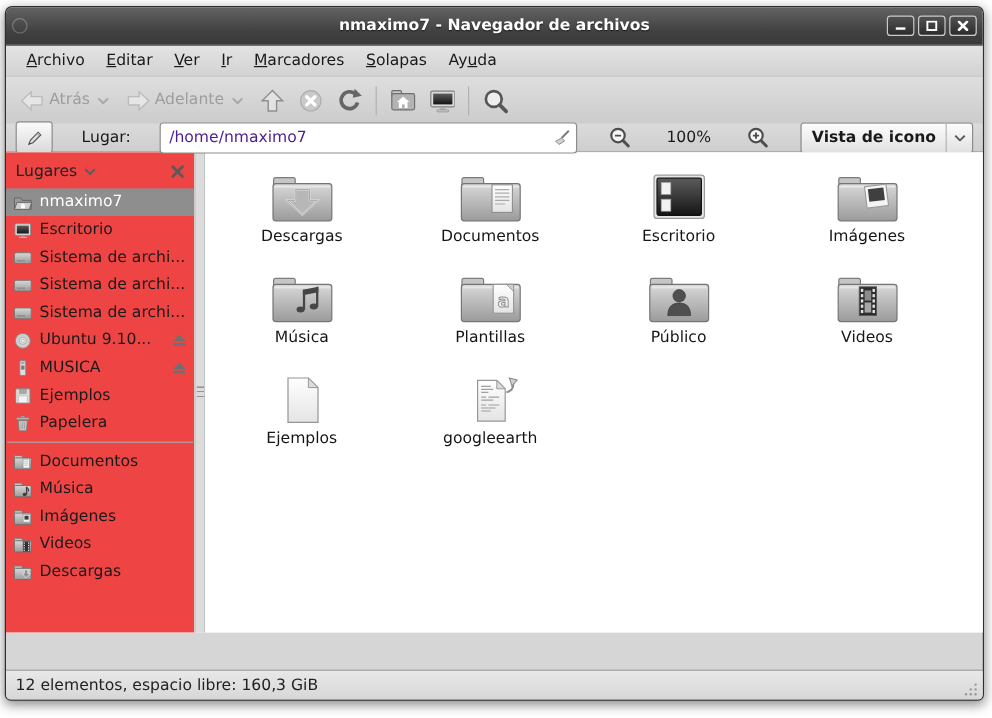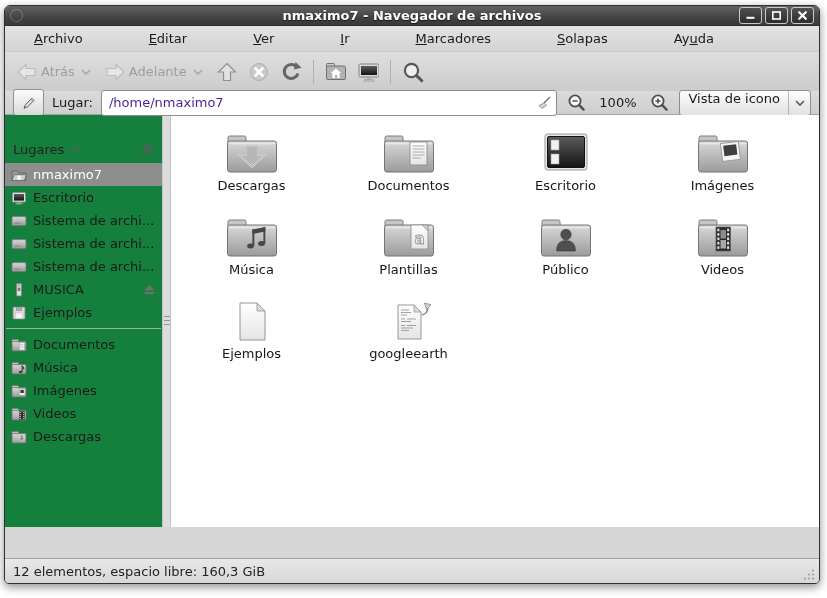--- a/index.html
+++ b/index.html
@@ -2,62 +2,62 @@
 <html style="--selection: #8e8e8e; --chrome: #d6d6d6; --titlebar: #454545; --content-bg: #ffffff;"><head>
 <meta charset="utf-8">
 <style>
   html,body{margin:0;padding:0;width:827px;height:598px;overflow:hidden;background:#fff;}
   *{box-sizing:border-box;}
   .stage{width:827px;height:598px;position:relative;background:#fff;font-family:"DejaVu Sans",sans-serif;}
   .window{position:absolute;left:4px;top:5px;width:816px;height:579px;border:1px solid #2f2f2f;
     border-radius:6px 6px 5px 5px;overflow:hidden;background:var(--chrome,#d6d6d6);
     box-shadow:0 3px 10px rgba(0,0,0,.45);display:flex;flex-direction:column;}
   
-  .titlebar{height:20px;flex:none;background:linear-gradient(#636363,#414141 65%,#393939);
+  .titlebar{height:32px;flex:none;background:linear-gradient(#636363,#414141 65%,#393939);
     display:flex;align-items:center;padding:0 5px;position:relative;border-bottom:1px solid #2d2d2d;gap:38px;}
   .win-circle{width:13px;height:13px;border-radius:50%;border:1.5px solid rgba(255,255,255,.25);z-index:1;}
   .title{position:absolute;left:0;right:0;text-align:center;font-size:13px;font-weight:bold;color:#fff;
     text-shadow:0 1px 1px rgba(0,0,0,.65);}
   .controls{margin-left:auto;display:flex;gap:3px;z-index:1;}
   .wbtn{width:23px;height:17px;background:linear-gradient(#515151,#2c2c2c);border:1.5px solid #c9c9c9;
     border-radius:3px;display:flex;align-items:center;justify-content:center;}
   
-  .menubar{height:25px;flex:none;display:flex;align-items:center;padding:0 20px;
-    background:linear-gradient(#e3e3e3,#d3d3d3);gap:48px;}
+  .menubar{height:25px;flex:none;display:flex;align-items:center;padding:0 8px;
+    background:linear-gradient(#e3e3e3,#d3d3d3);}
   .menu-item{padding:3px 9px;font-size:13px;color:#1a1a1a;cursor:default;}
   .mnemonic{text-decoration:underline;}
   
   .toolbar{height:40px;flex:none;display:flex;align-items:center;padding:0 7px;gap:2px;
     background:linear-gradient(#dedede,#cccccc);border-top:1px solid #c9c9c9;}
   .tbtn{display:flex;align-items:center;gap:3px;padding:3px 4px;border-radius:3px;}
   .tbtn .lbl{font-size:13px;color:#1a1a1a;}
   .tbtn.disabled .lbl{color:#9d9d9d;}
   .chev{display:flex;padding:0 3px;}
   .tsep{width:1px;height:24px;background:#b1b1b1;margin:0 5px;flex:none;}
   .ticon{display:flex;}
   
-  .locationbar{height:24px;flex:none;display:flex;align-items:center;padding:0 8px;gap:8px;
+  .locationbar{height:24px;flex:none;display:flex;align-items:center;padding:0 8px;gap:24px;
     background:linear-gradient(#dbdbdb,#cecece);border-bottom:1px solid #a4a4a4;}
   .icon-btn{width:31px;height:27px;border:1px solid #909090;border-radius:3px;flex:none;
     background:linear-gradient(#fbfbfb,#dadada);display:flex;align-items:center;justify-content:center;}
   .loc-label{font-size:13px;color:#1a1a1a;flex:none;}
   .input-wrap{flex:1;position:relative;height:26px;}
   .location-input{width:100%;height:26px;border:1px solid #8d8d8d;border-radius:3px;background:#fff;
     padding:0 26px 0 7px;font:13px "DejaVu Sans",sans-serif;color:#4c1d95;outline:none;}
   .input-brush{position:absolute;right:5px;top:5px;display:flex;}
   .flat-btn{display:flex;align-items:center;padding:2px;}
   .zoom-level{font-size:13px;color:#1a1a1a;margin:0 3px;}
   .view-select{height:26px;border:1px solid #8d8d8d;border-radius:3px;min-width:120px;flex:none;
-    background:linear-gradient(#fdfdfd,#e1e1e1);display:flex;padding-left:9px;}
+    background:linear-gradient(#fdfdfd,#e1e1e1);display:flex;align-items:center;padding-left:9px;font-weight:bold;}
   .view-select .vlabel{font-size:13px;color:#1a1a1a;flex:1;padding-right:8px;}
   .view-select .varrow{width:22px;height:100%;border-left:1px solid #b5b5b5;display:flex;
     align-items:center;justify-content:center;}
   
   .content{flex:1;display:flex;min-height:0;background:#fff;}
-  .sidebar{width:157px;flex:none;background:#15803d;display:flex;flex-direction:column;overflow:hidden;padding-top:20px;}
+  .sidebar{width:157px;flex:none;background:#ef4444;display:flex;flex-direction:column;overflow:hidden;padding-top:2px;}
   .side-header{height:28px;flex:none;display:flex;align-items:center;padding:0 8px;}
   .side-header-btn{display:flex;align-items:center;gap:6px;font-size:13px;color:#222;}
   .side-close{margin-left:auto;display:flex;}
   .side-list{flex:1;}
   .side-item{height:23px;display:flex;align-items:center;padding:0 6px;font-size:13px;color:#1a1a1a;white-space:nowrap;}
   .side-item.selected{background:var(--selection,#8e8e8e);color:#fff;}
   .side-icon{width:16px;height:16px;margin-right:6px;flex:none;display:flex;}
   .side-label{overflow:hidden;text-overflow:ellipsis;}
   .eject{margin-left:auto;display:flex;}
   .side-sep{height:1px;background:#a9a9a9;margin:4px 1px;}
@@ -329,20 +329,36 @@
                   <rect x="1" y="3.6" width="14" height="9" rx="1.4" fill="url(#gFolder)" stroke="#777" stroke-width="0.8"></rect>
                   <rect x="3" y="9.6" width="7" height="1.4" fill="#8f8f8f"></rect>
                   <circle cx="12.8" cy="10.3" r="0.9" fill="#9f9f9f"></circle>
                 </svg>
               </span>
               <span class="side-label">Sistema de archi...</span>
             </div>
             <div class="side-item">
               <span class="side-icon">
                 <svg viewBox="0 0 16 16" width="16" height="16">
+                  <circle cx="8" cy="8" r="6.2" fill="#cecece" stroke="#898989" stroke-width="0.8"></circle>
+                  <circle cx="8" cy="8" r="2.9" fill="#e9e9e9" stroke="#a3a3a3" stroke-width="0.6"></circle>
+                  <circle cx="8" cy="8" r="1.3" fill="#f8f8f8" stroke="#999" stroke-width="0.5"></circle>
+                </svg>
+              </span>
+              <span class="side-label">Ubuntu 9.10...</span>
+              <span class="eject">
+                <svg viewBox="0 0 14 14" width="13" height="13">
+                  <polygon points="7,2.2 12.6,8 1.4,8" fill="#6f6f6f"></polygon>
+                  <rect x="1.8" y="9.6" width="10.4" height="2.4" fill="#6f6f6f"></rect>
+                </svg>
+              </span>
+            </div>
+            <div class="side-item">
+              <span class="side-icon">
+                <svg viewBox="0 0 16 16" width="16" height="16">
                   <rect x="5.5" y="1.5" width="5" height="12.5" rx="1.2" fill="#dedede" stroke="#828282" stroke-width="0.8"></rect>
                   <rect x="6.6" y="2.4" width="2.8" height="2" fill="#a8a8a8"></rect>
                   <rect x="6.6" y="5.6" width="2.8" height="3.4" fill="#7c7c7c"></rect>
                 </svg>
               </span>
               <span class="side-label">MUSICA</span>
               <span class="eject">
                 <svg viewBox="0 0 14 14" width="13" height="13">
                   <polygon points="7,2.2 12.6,8 1.4,8" fill="#6f6f6f"></polygon>
                   <rect x="1.8" y="9.6" width="10.4" height="2.4" fill="#6f6f6f"></rect>
@@ -351,20 +367,33 @@
             </div>
             <div class="side-item">
               <span class="side-icon">
                 <svg viewBox="0 0 16 16" width="16" height="16">
                   <rect x="2" y="2" width="12" height="12" rx="0.8" fill="#d9d9d9" stroke="#828282" stroke-width="0.8"></rect>
                   <rect x="5.4" y="2.2" width="5.4" height="3.6" fill="#a9a9a9" stroke="#8a8a8a" stroke-width="0.4"></rect>
                   <rect x="4.4" y="8" width="7.2" height="5.6" fill="#f4f4f4" stroke="#b0b0b0" stroke-width="0.4"></rect>
                 </svg>
               </span>
               <span class="side-label">Ejemplos</span>
+            </div>
+            <div class="side-item">
+              <span class="side-icon">
+                <svg viewBox="0 0 16 16" width="16" height="16">
+                  <rect x="6.4" y="1.6" width="3.2" height="1.4" rx="0.6" fill="#b1b1b1" stroke="#7c7c7c" stroke-width="0.5"></rect>
+                  <rect x="2.8" y="3" width="10.4" height="1.8" rx="0.5" fill="#b9b9b9" stroke="#7c7c7c" stroke-width="0.6"></rect>
+                  <path d="M4.2,5.6 L11.8,5.6 L11,14 L5,14 Z" fill="#cacaca" stroke="#7c7c7c" stroke-width="0.7"></path>
+                  <line x1="6.4" y1="7" x2="6.6" y2="12.6" stroke="#9b9b9b" stroke-width="0.7"></line>
+                  <line x1="8" y1="7" x2="8" y2="12.6" stroke="#9b9b9b" stroke-width="0.7"></line>
+                  <line x1="9.6" y1="7" x2="9.4" y2="12.6" stroke="#9b9b9b" stroke-width="0.7"></line>
+                </svg>
+              </span>
+              <span class="side-label">Papelera</span>
             </div>
             <div class="side-sep"></div>
             <div class="side-item">
               <span class="side-icon">
                 <svg viewBox="0 0 16 16" width="16" height="16">
                   <rect x="1" y="2.6" width="6.5" height="3.4" rx="0.8" fill="#c7c7c7" stroke="#7a7a7a" stroke-width="0.8"></rect>
                   <rect x="1" y="4.6" width="14" height="9.4" rx="1" fill="url(#gFolder)" stroke="#6f6f6f" stroke-width="0.8"></rect>
                   <rect x="8.2" y="5.6" width="5.4" height="7.4" fill="#fafafa" stroke="#949494" stroke-width="0.6"></rect>
                   <g stroke="#b3b3b3" stroke-width="0.7">
                     <line x1="9.2" y1="7.4" x2="12.6" y2="7.4"></line>

